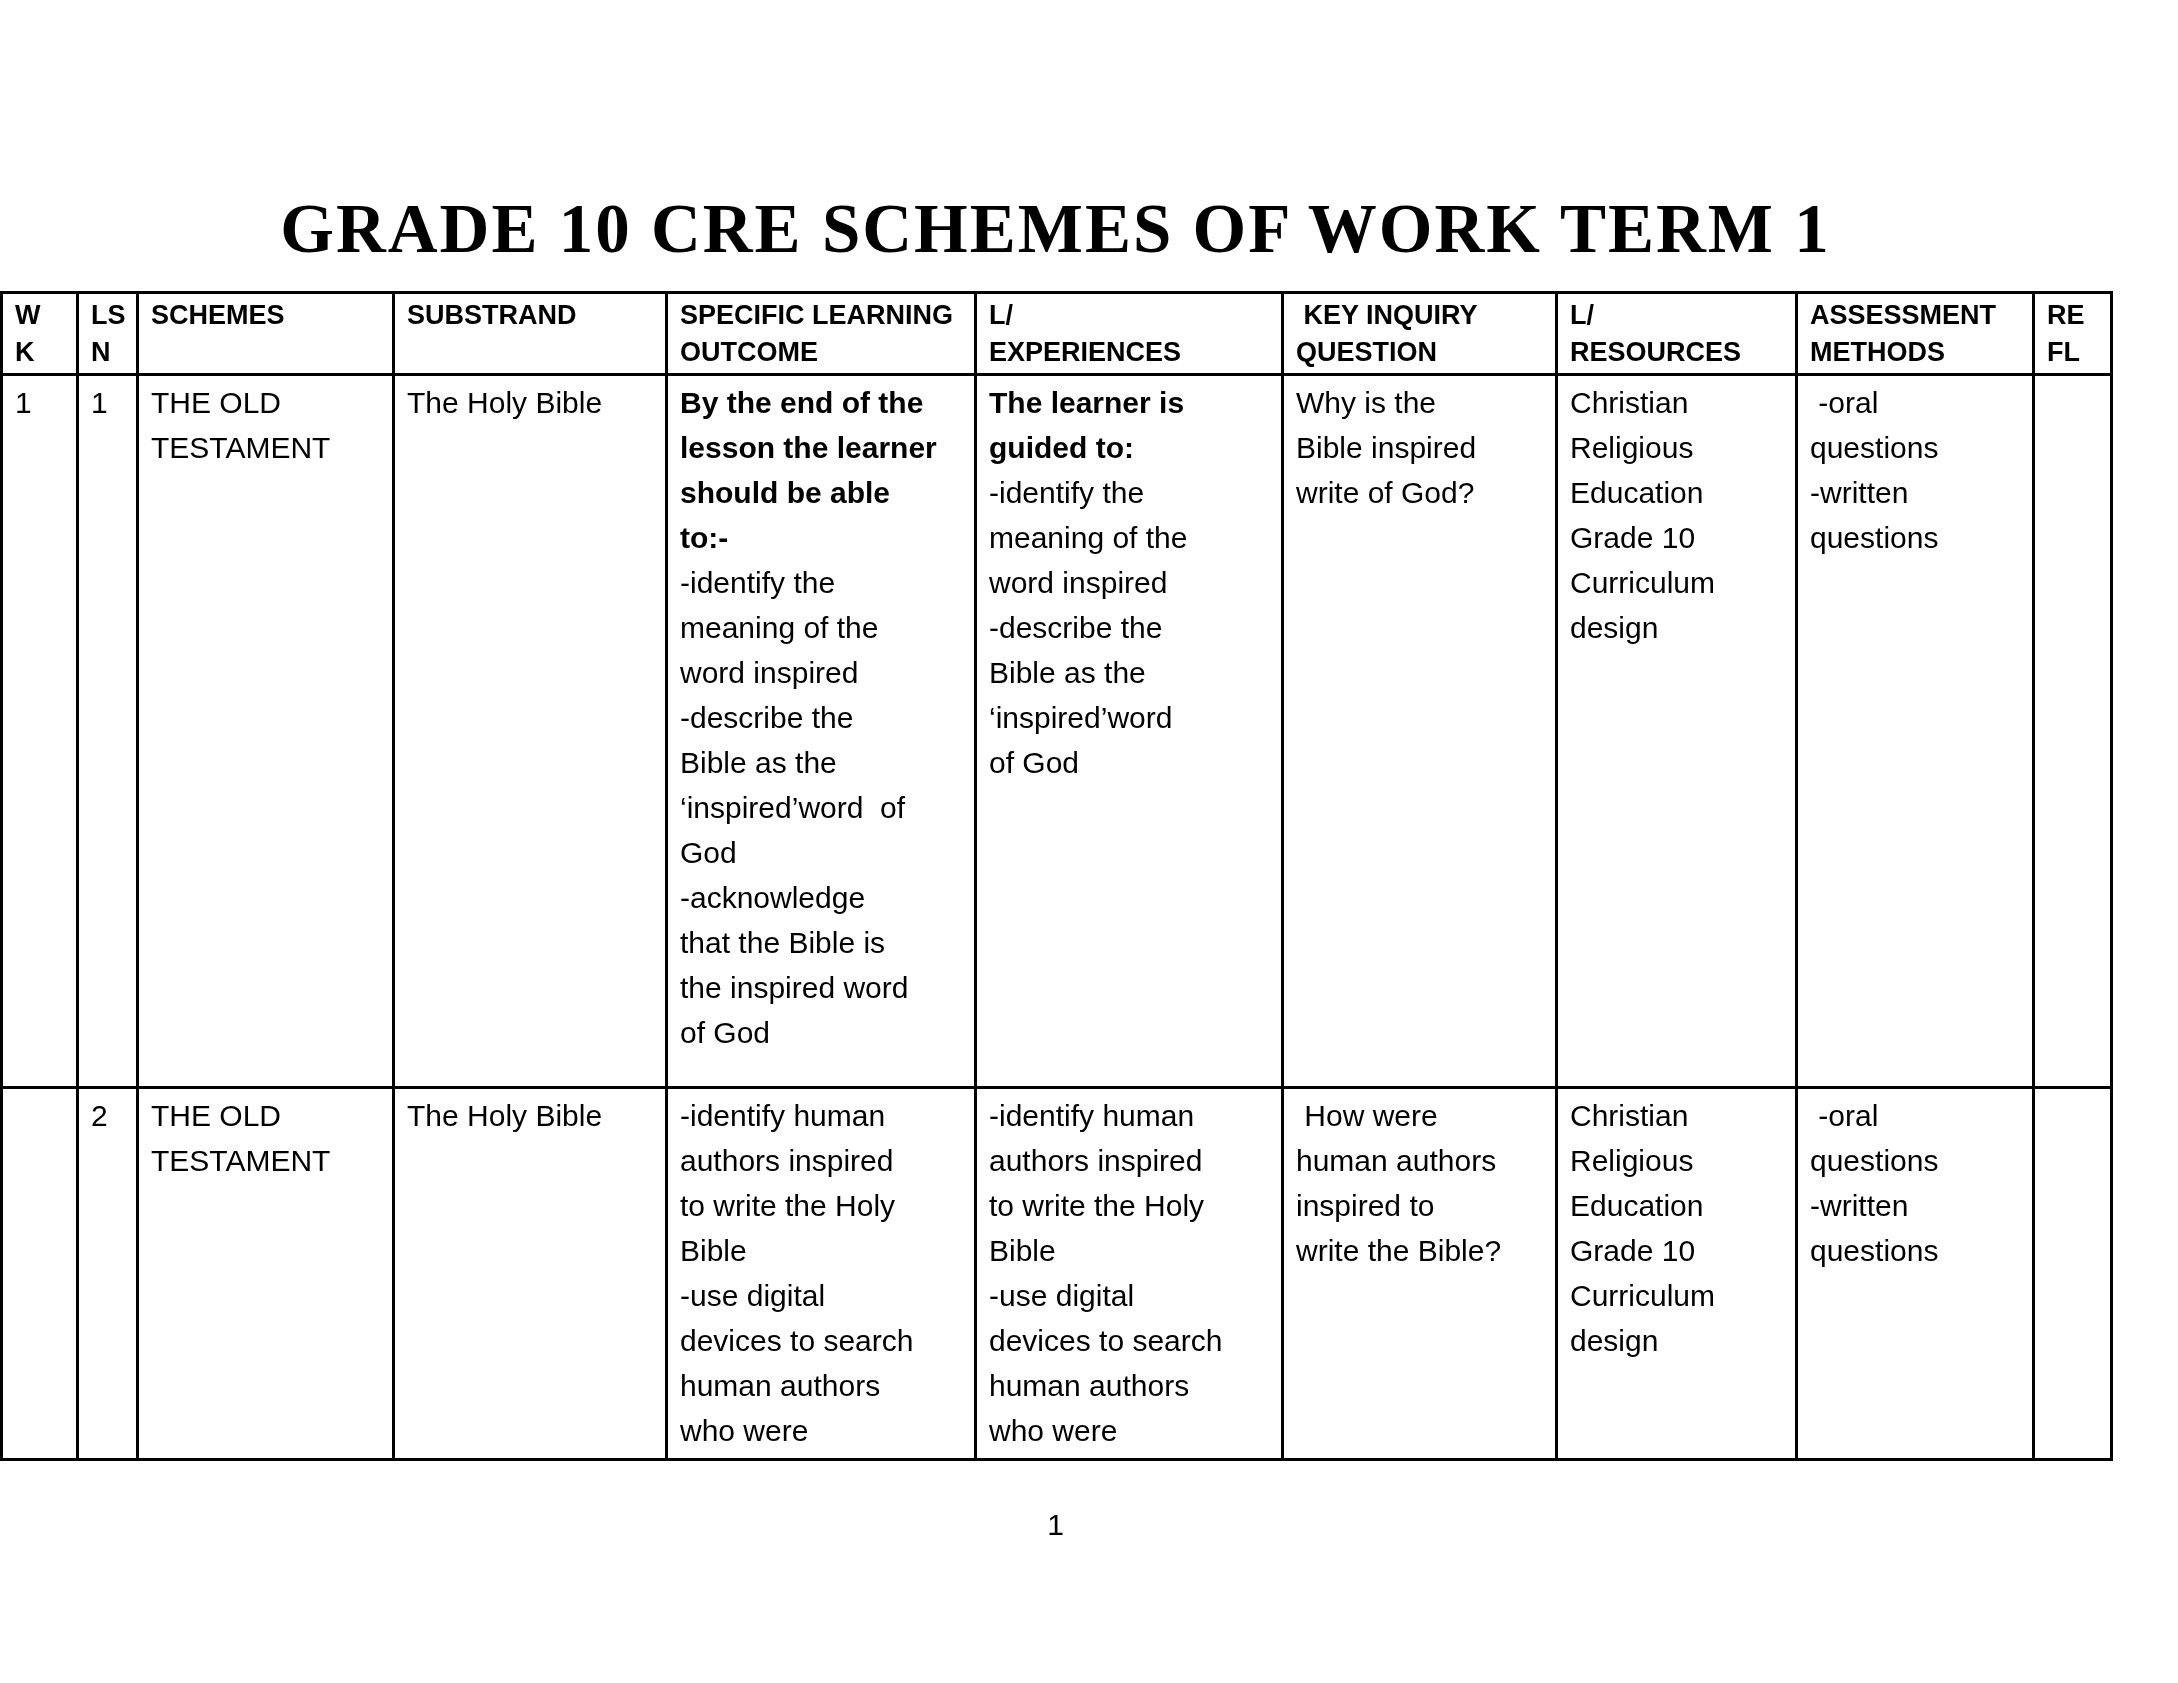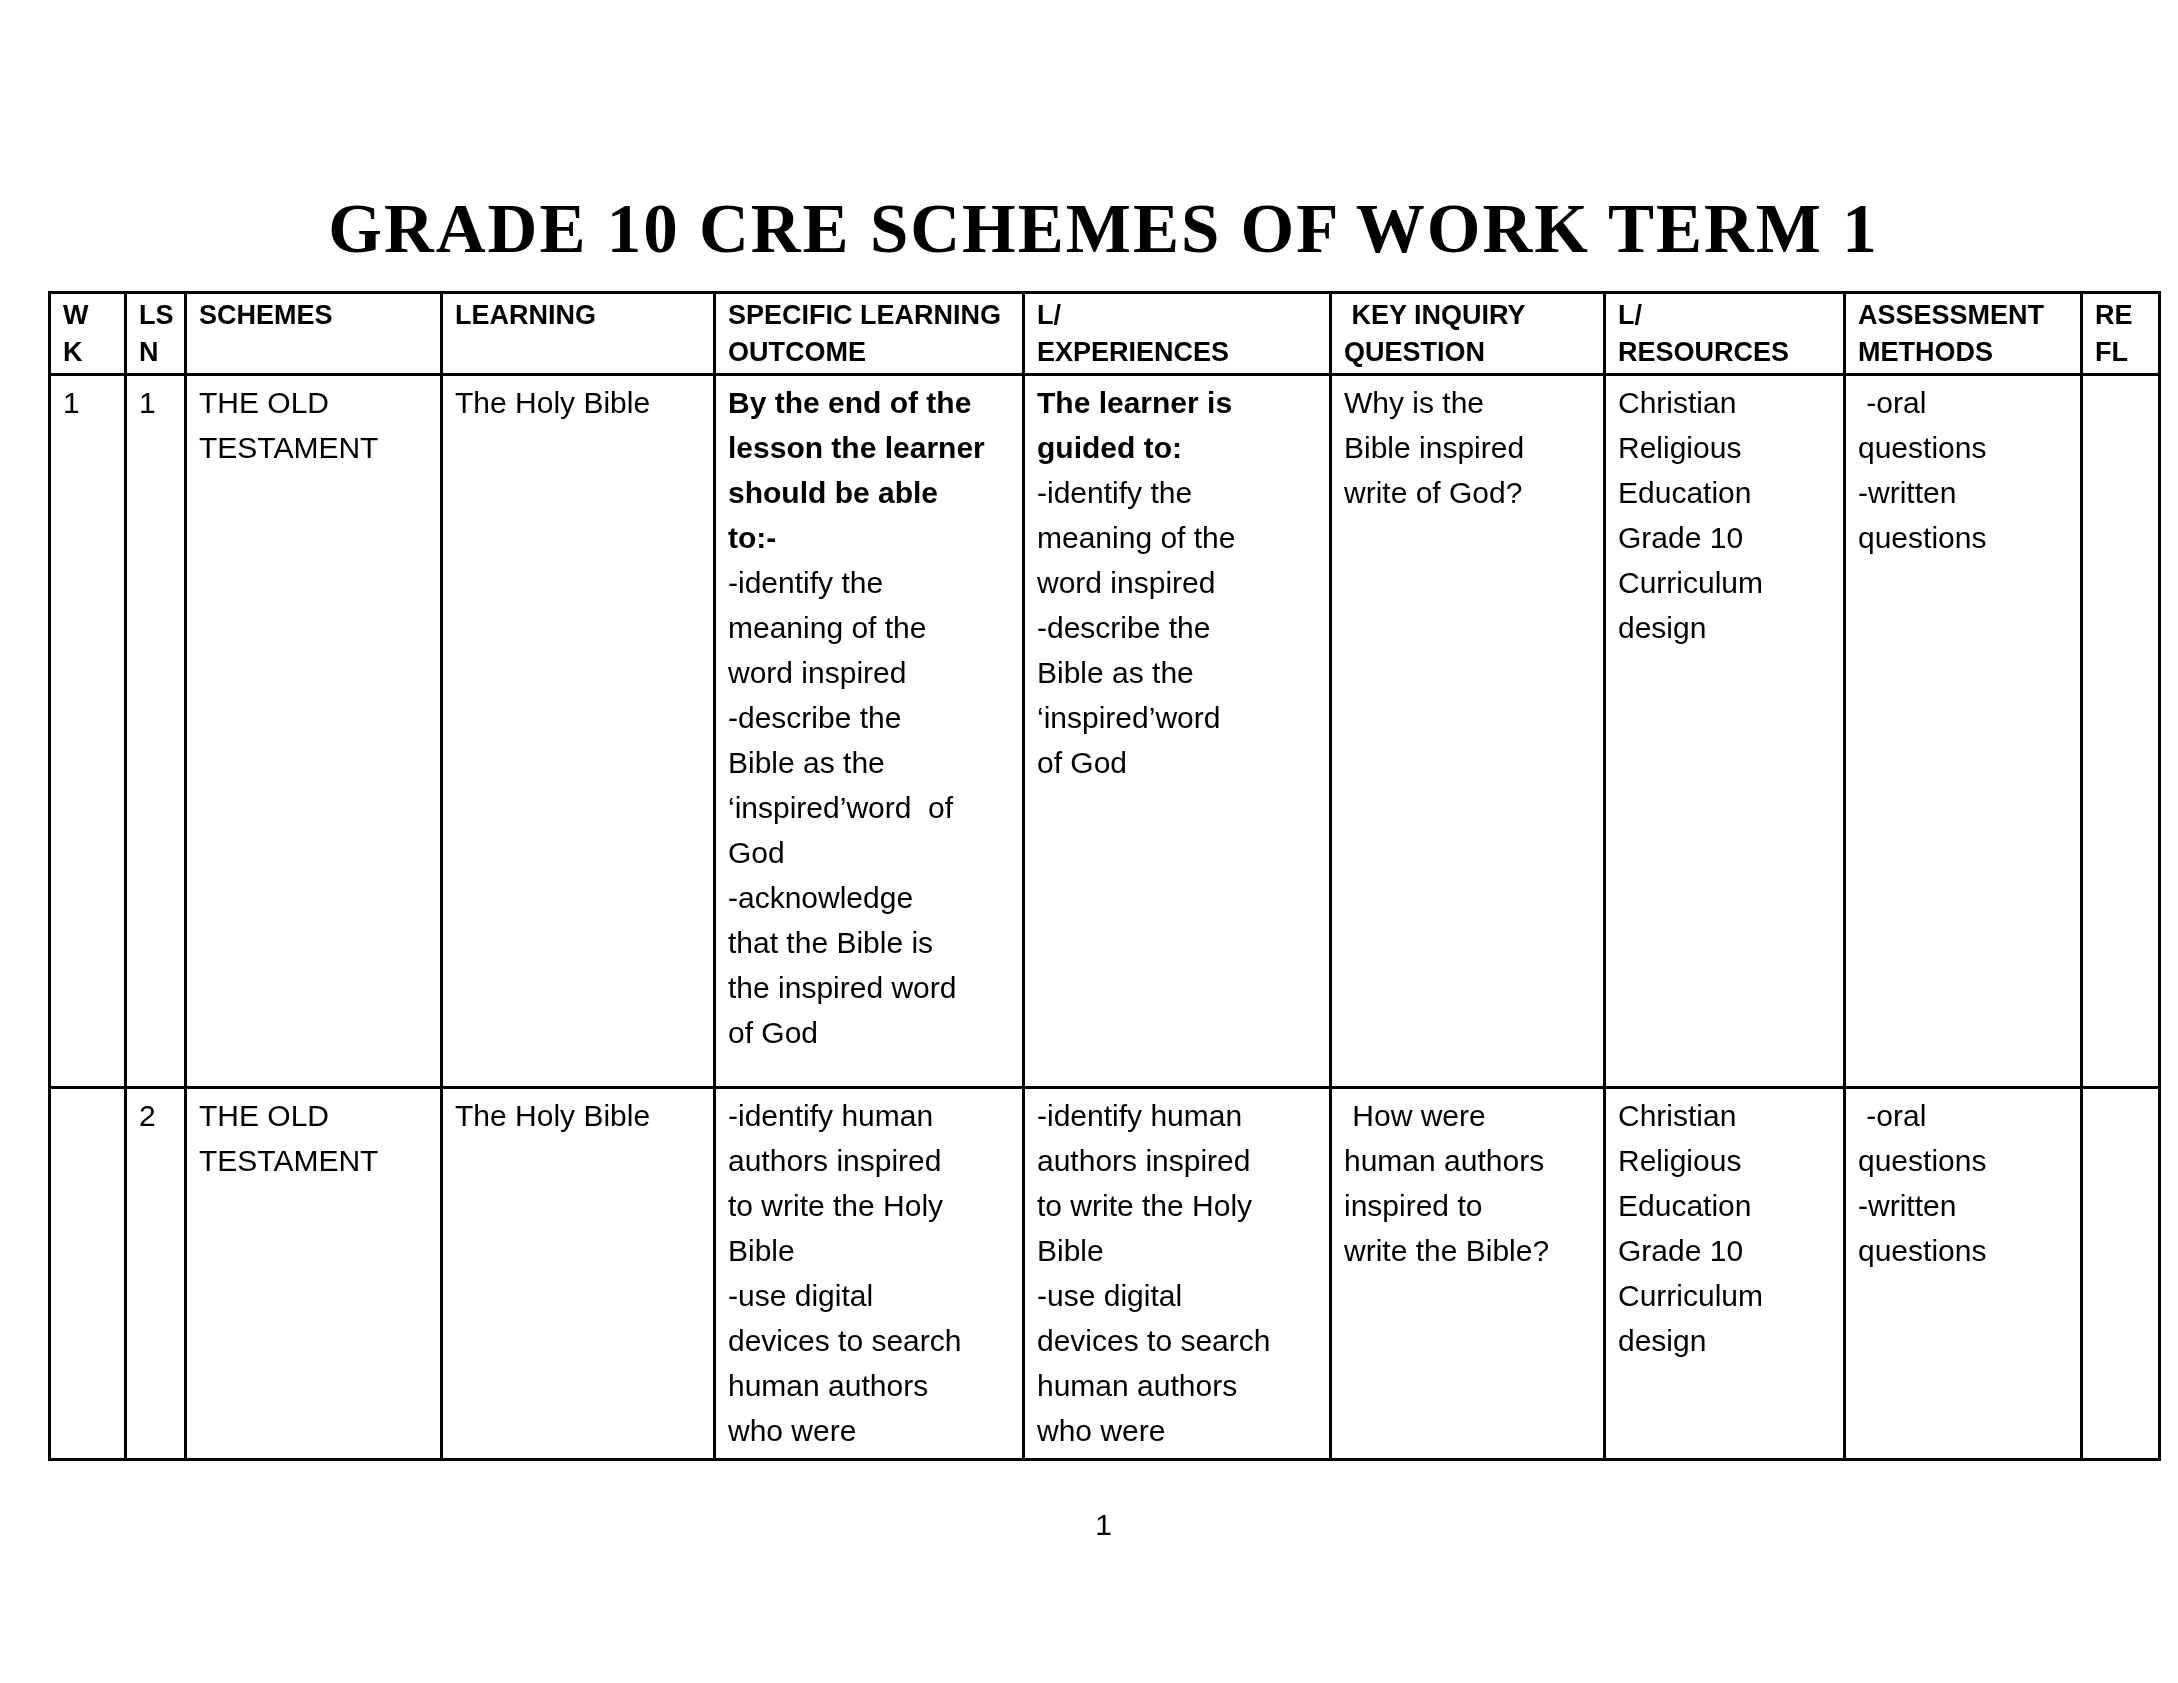--- a/index.html
+++ b/index.html
@@ -6,21 +6,20 @@
   body {
     width: 2178px;
     height: 1683px;
     background: #ffffff;
     color: #000000;
     font-family: "Liberation Sans", "DejaVu Sans", sans-serif;
     overflow: hidden;
   }
   .sheet {
     width: 2111px;
-    margin-left: 48px;
   }
   .doc-title {
     margin: 0;
     padding-top: 194px;
     text-align: center;
     font-family: "Liberation Serif", "DejaVu Serif", serif;
     font-weight: bold;
     font-size: 69px;
     line-height: 71px;
     letter-spacing: 2px;
@@ -83,21 +82,21 @@
       <col style="width:237px">
       <col style="width:78px">
     </colgroup>
     <thead>
       <tr class="header-row">
         <th>W
 K</th>
         <th>LS
 N</th>
         <th>SCHEMES</th>
-        <th>LEARNING</th>
+        <th>SUBSTRAND</th>
         <th>SPECIFIC LEARNING
 OUTCOME</th>
         <th>L/
 EXPERIENCES</th>
         <th> KEY INQUIRY
 QUESTION</th>
         <th>L/
 RESOURCES</th>
         <th>ASSESSMENT
 METHODS</th>

